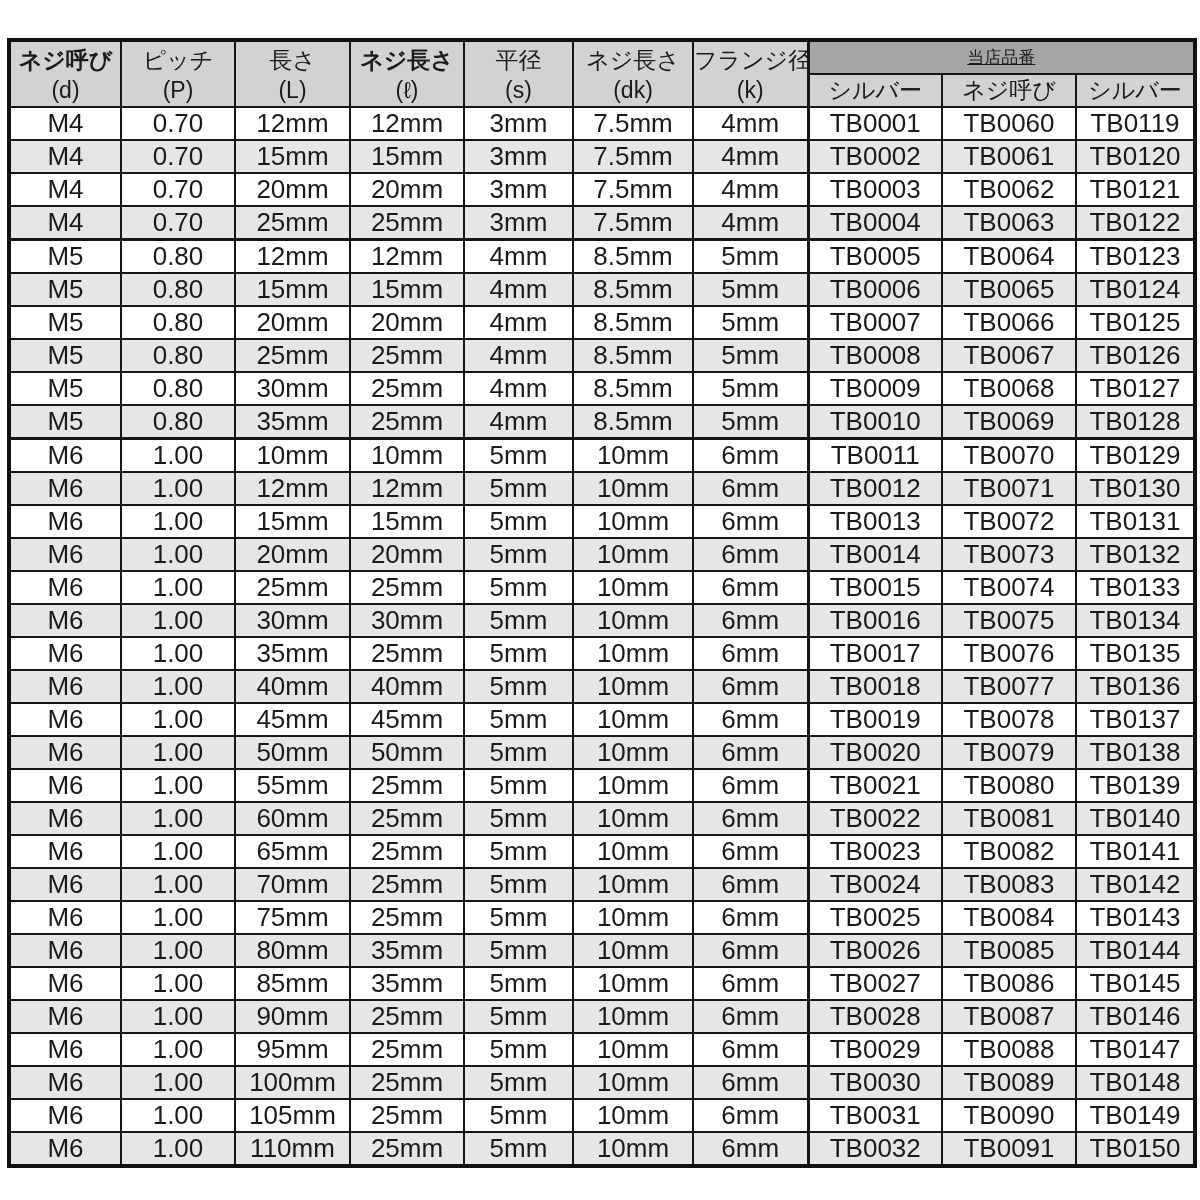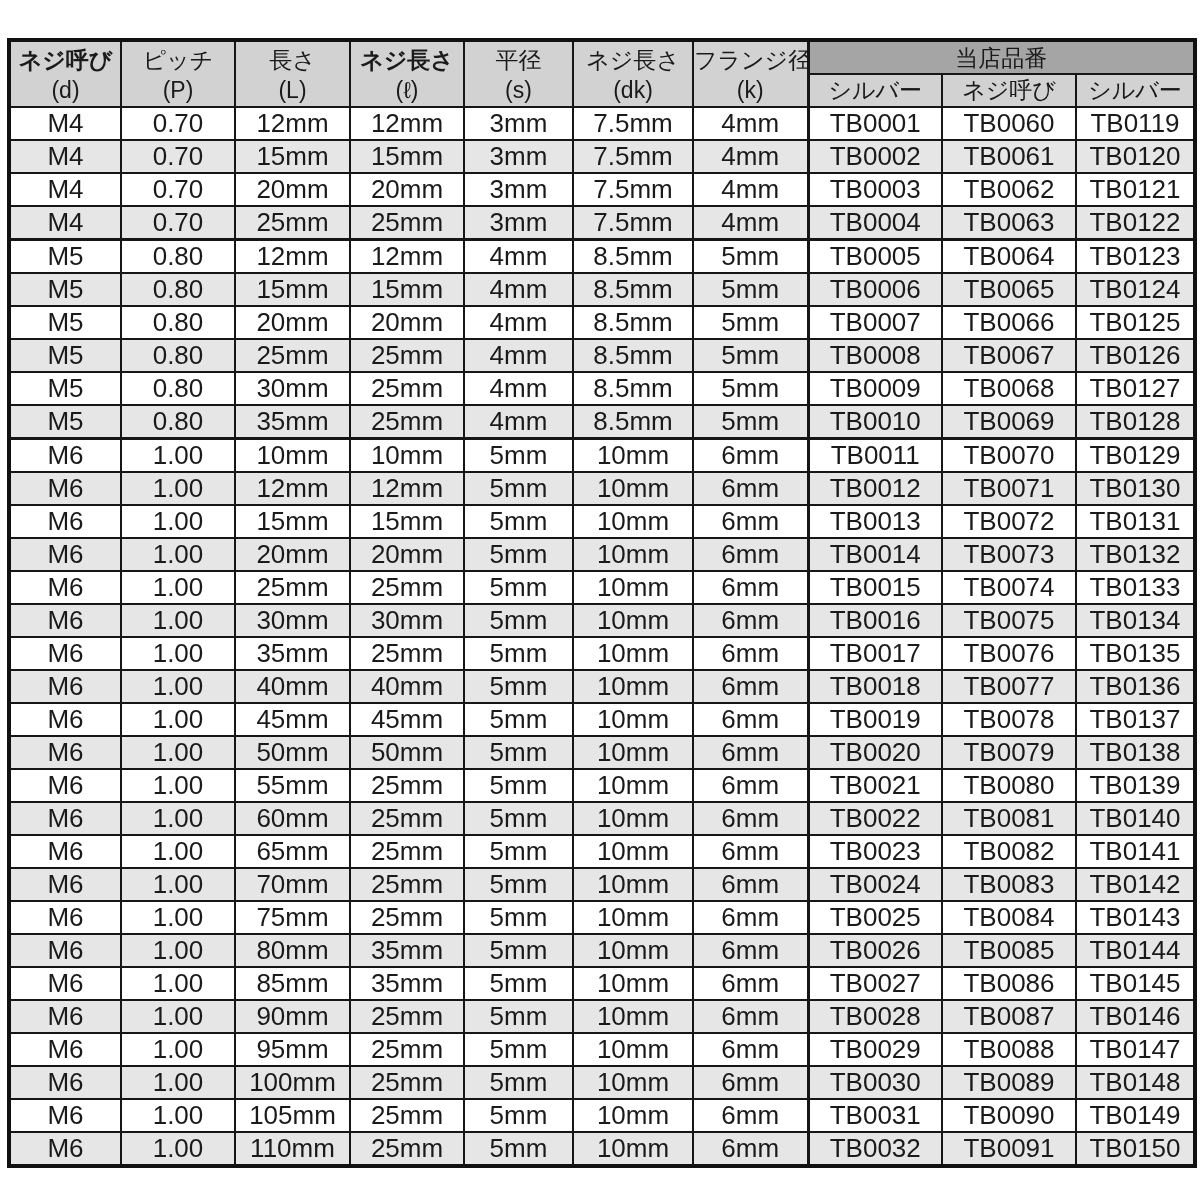--- a/index.html
+++ b/index.html
@@ -36,23 +36,24 @@
     overflow: hidden;
     white-space: nowrap;
   }
   
   thead th { background: #d2d2d2; font-weight: normal; }
   thead tr.h1 { height: 34px; }
   thead tr.h2 { height: 33px; }
   th.hcol { border-bottom: 3px solid #161616; }
   th.hgroup {
     background: #a5a5a5;
-    font-size: 23px;
+    font-size: 17px;
     line-height: 30px;
     border-bottom: 2px solid #161616;
+    text-decoration: underline;
   }
   th.hsub {
     font-size: 23px;
     border-bottom: 3px solid #161616;
     margin-top: 13px;
   }
   .hl { display: block; font-size: 23px; line-height: 32px; }
   .hs { display: block; font-size: 23px; line-height: 29px; }
   th.em .hl { font-weight: bold; }
   

